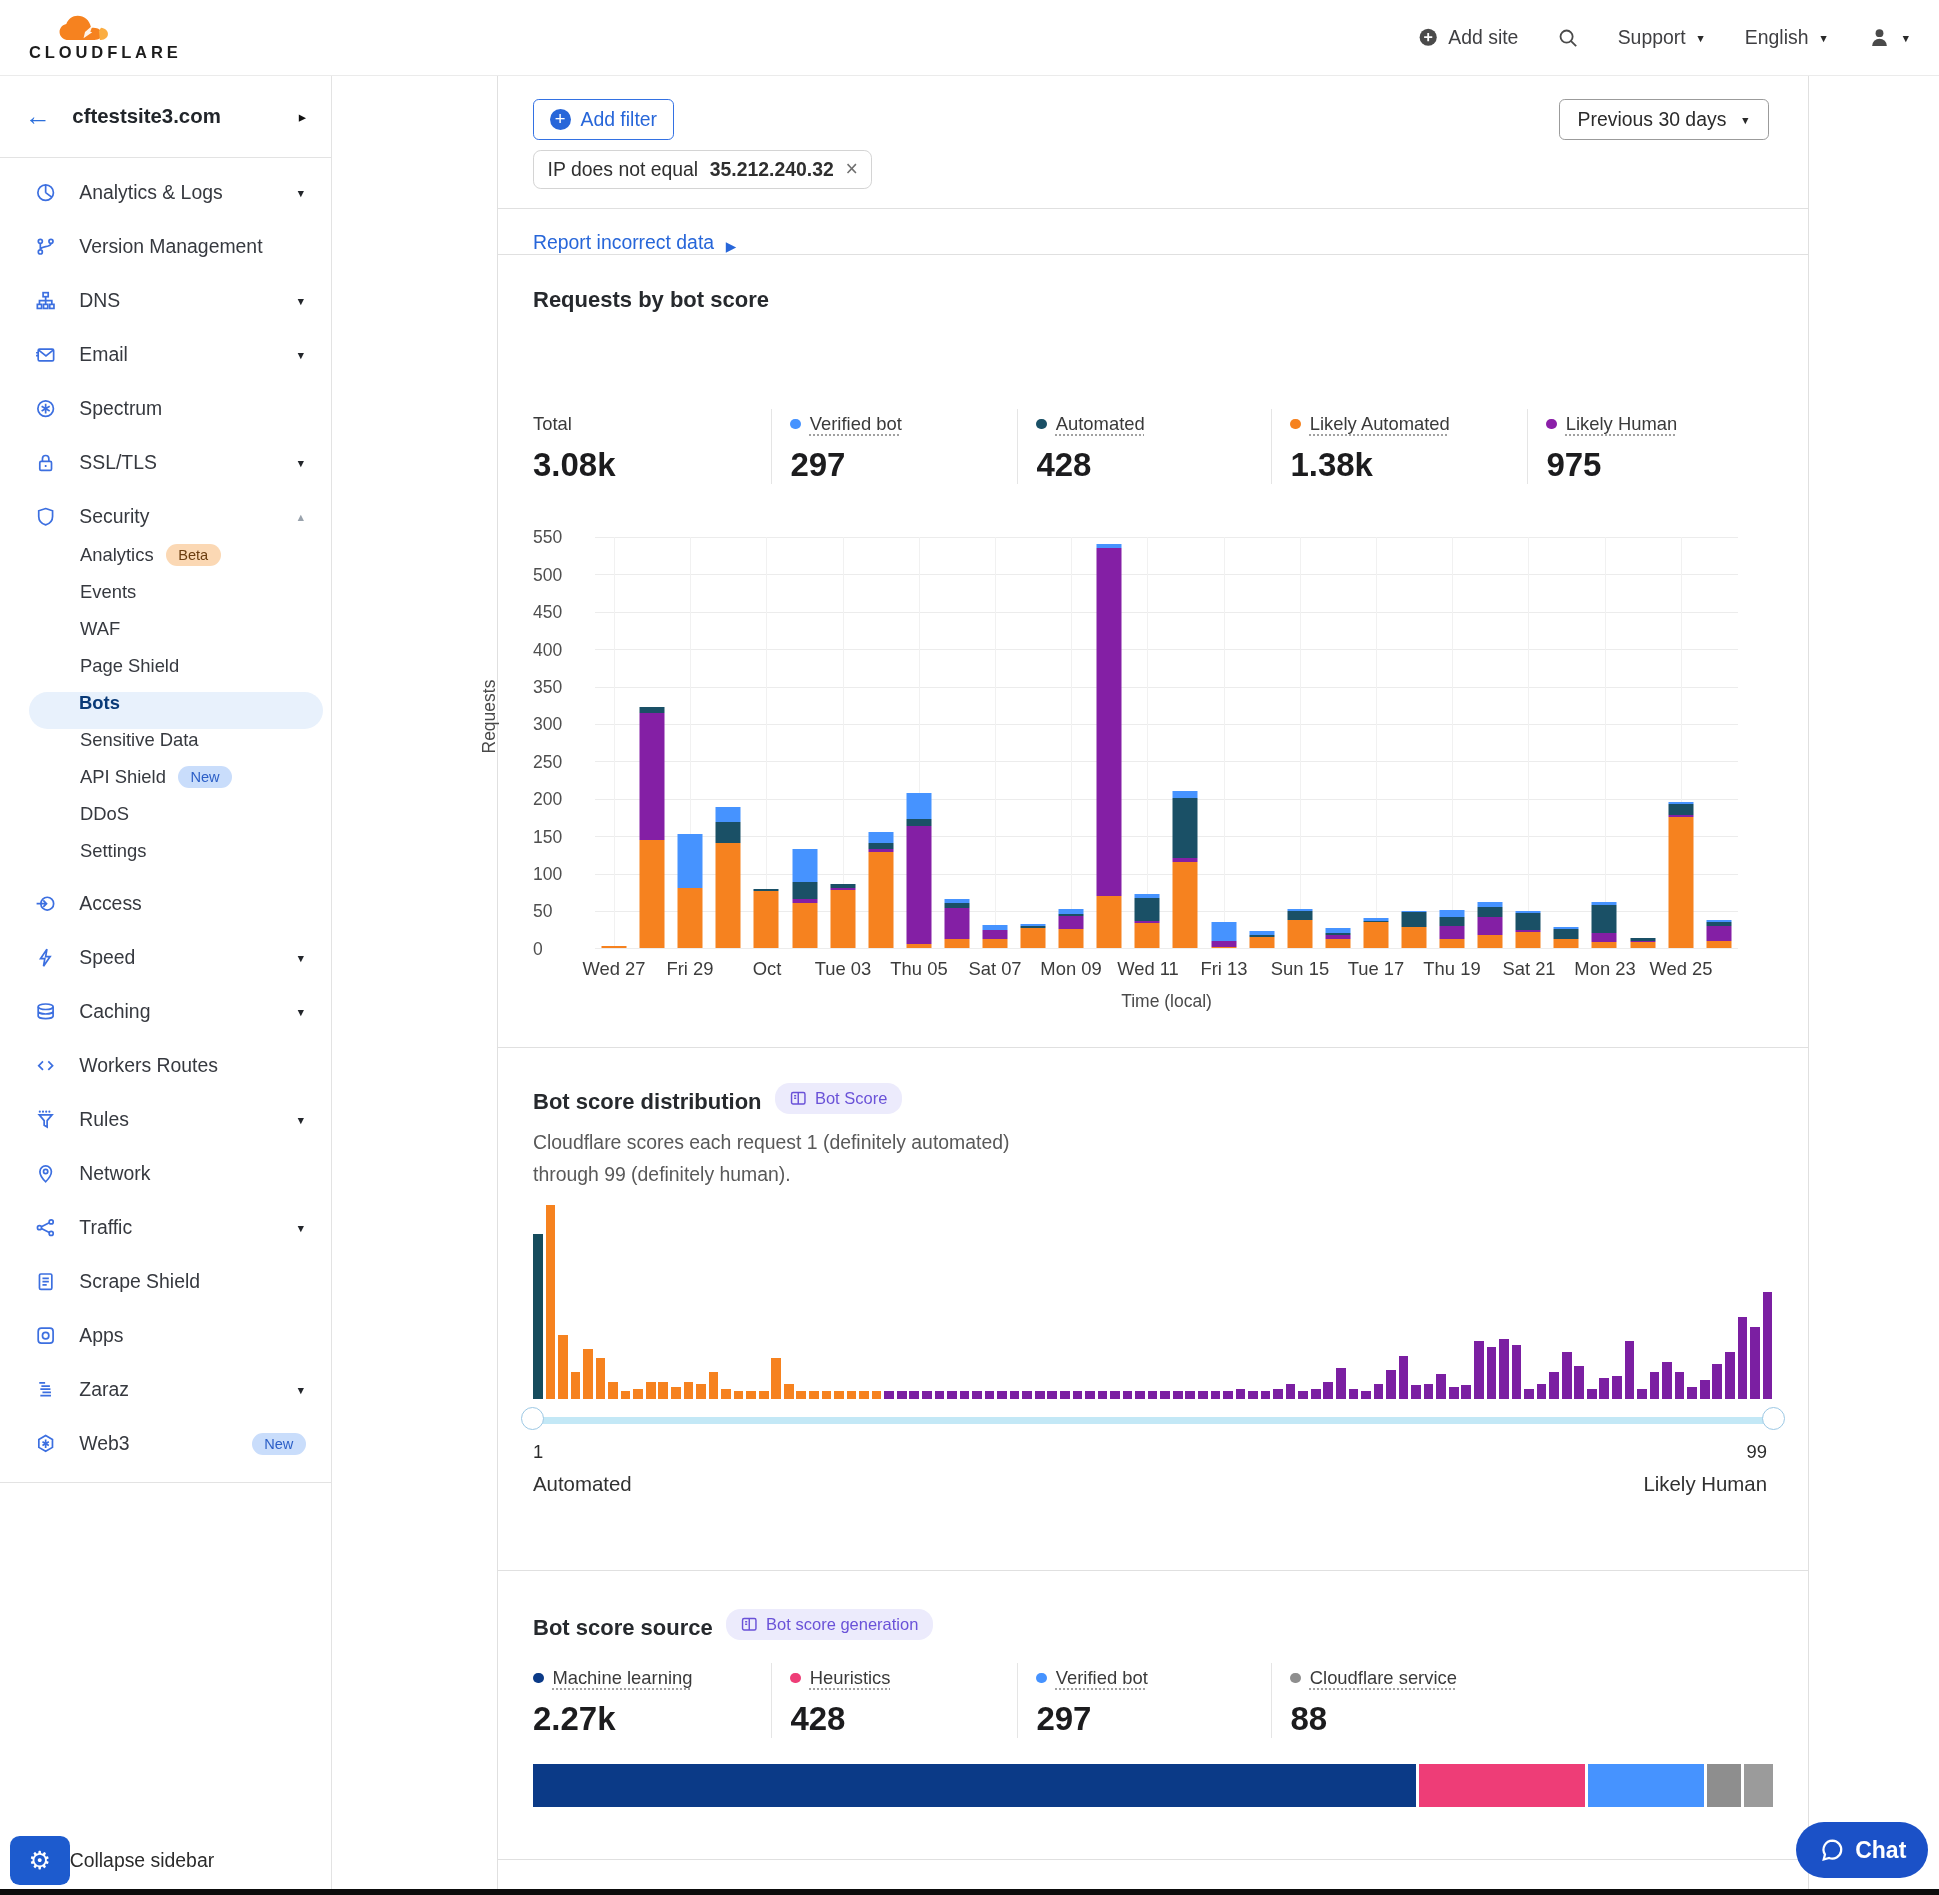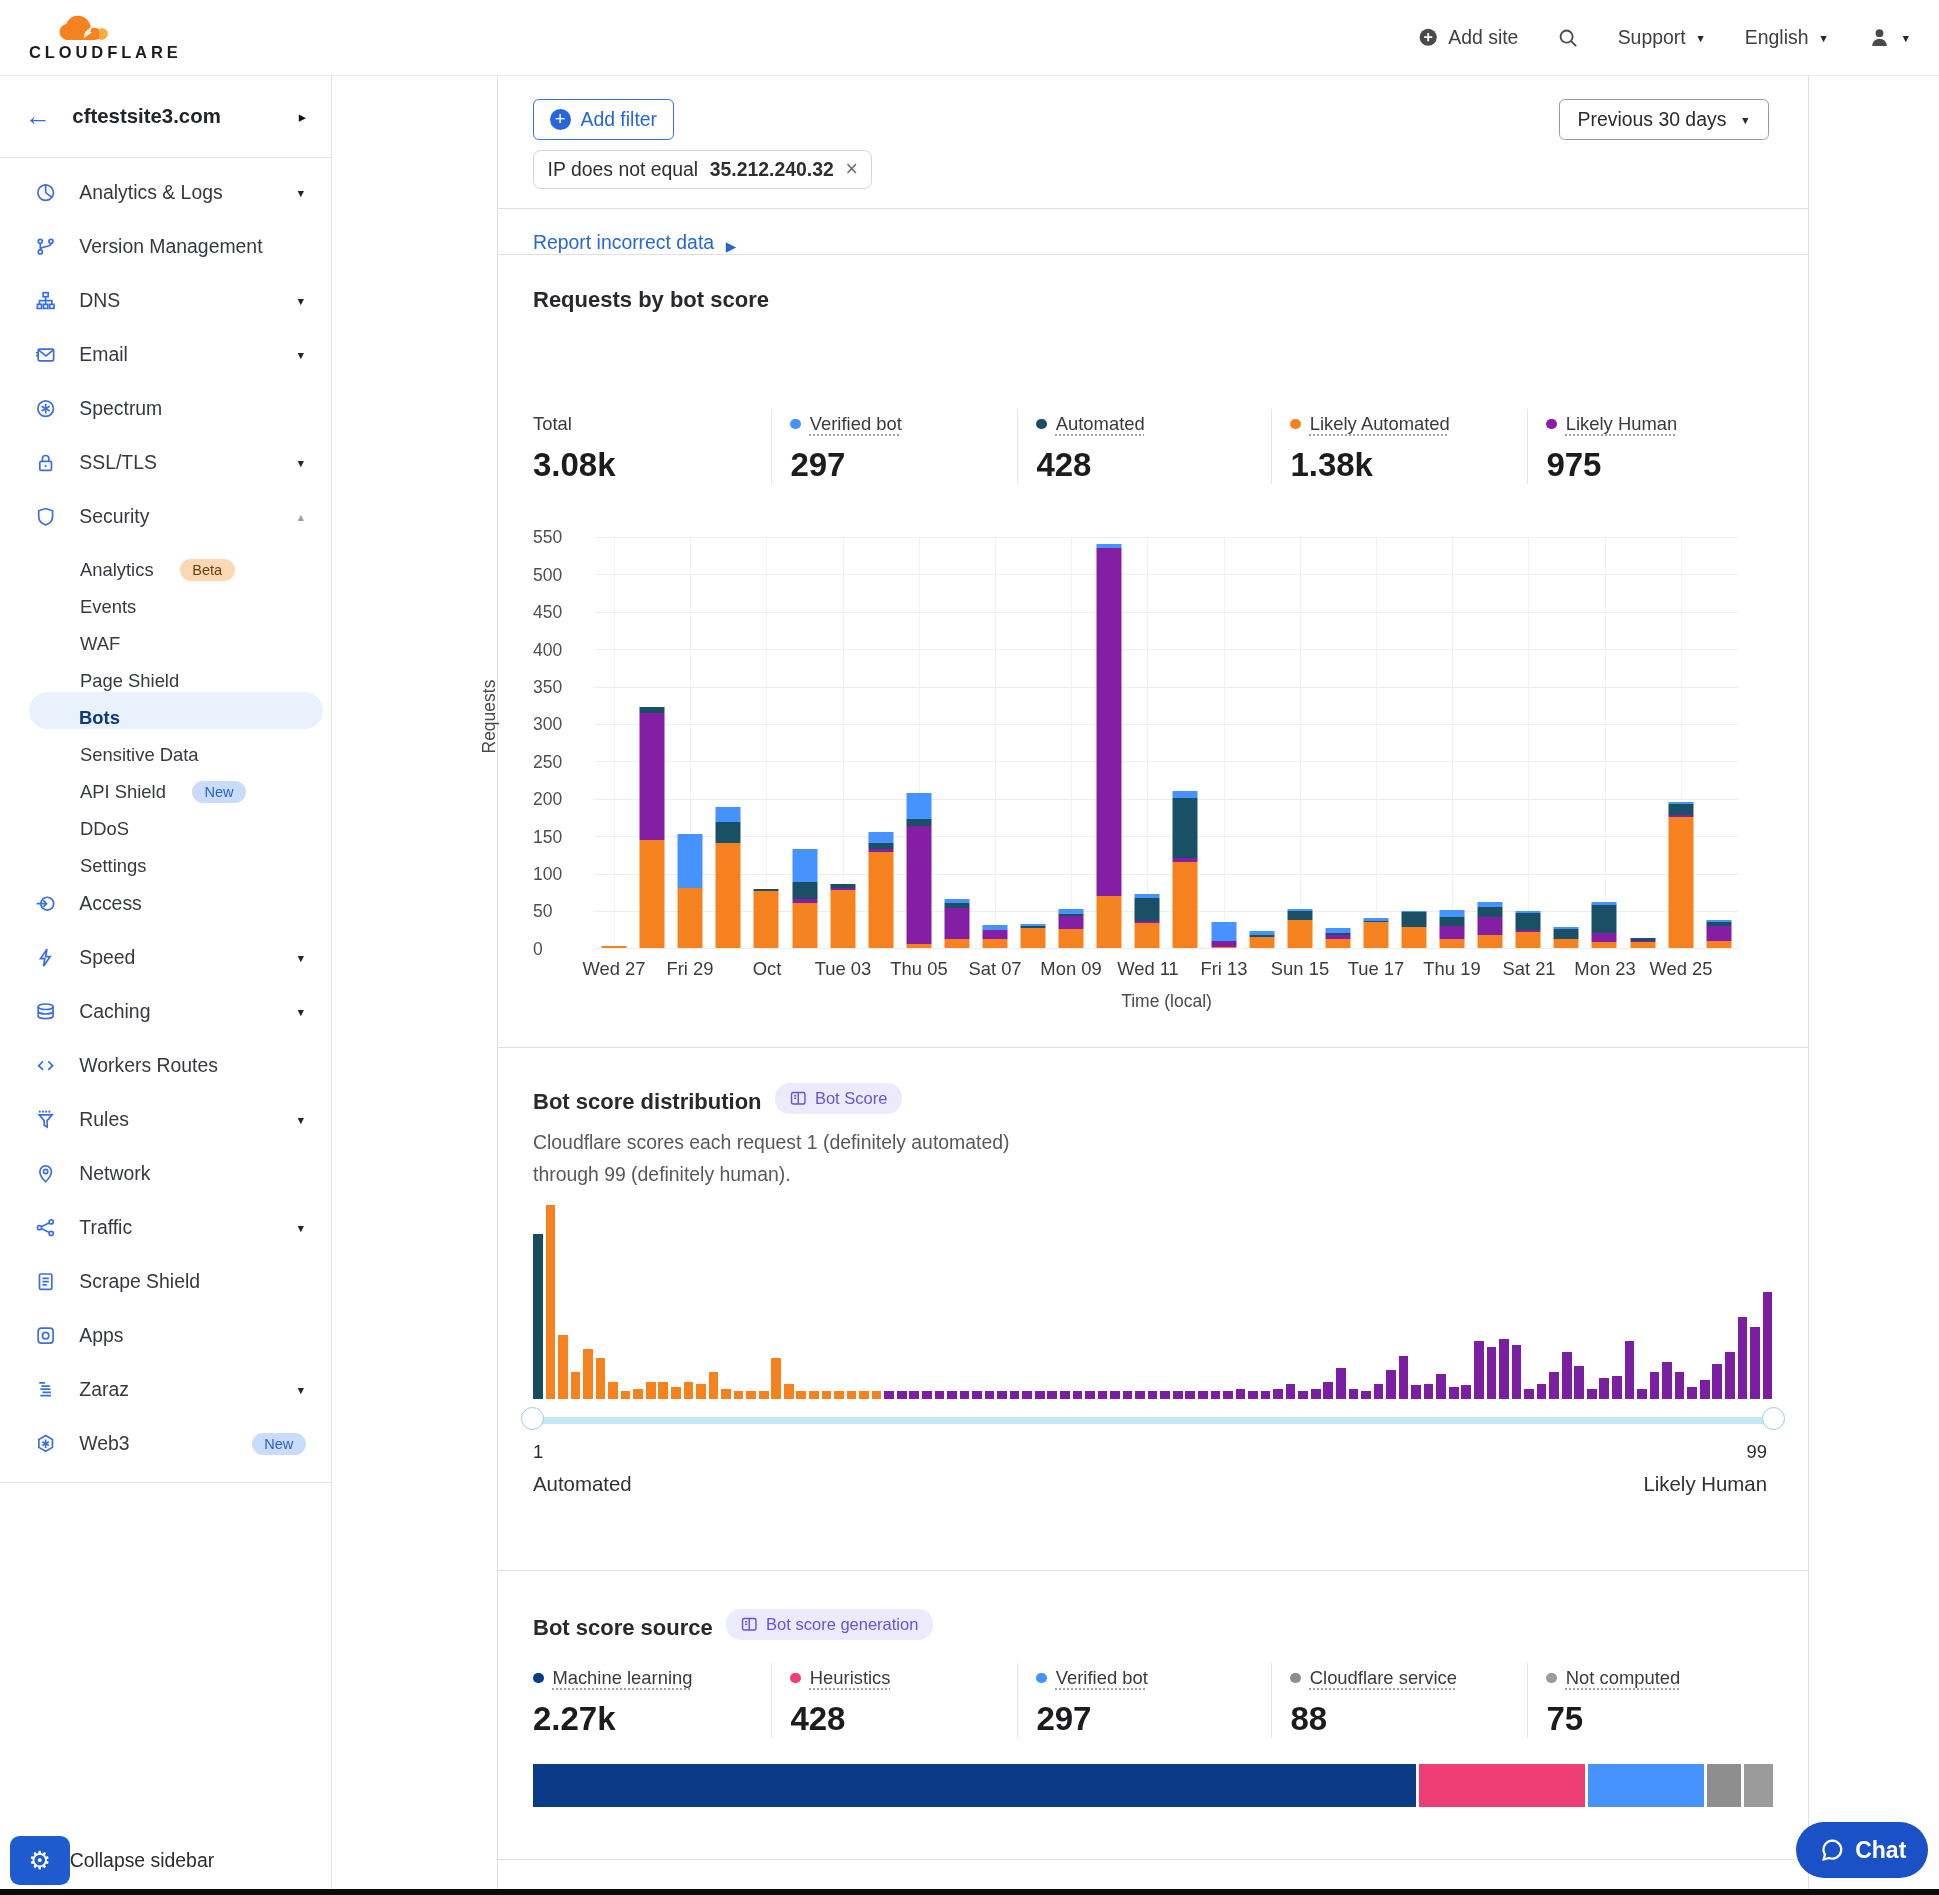--- a/index.html
+++ b/index.html
@@ -23,22 +23,22 @@
   .back-arrow{color:#2c6fdb;font-size:26px;cursor:pointer}
   .site-name{font-weight:bold;font-size:20.4px;color:#21252a;flex:1}
   .site-caret{color:#101010;font-size:14.6px}
   .nav{padding-top:7.8px}
   .nav-item{height:54px;display:flex;align-items:center;padding:0 25px 0 35px;gap:21.3px;
             font-size:19.4px;color:#36393f;cursor:pointer}
   .nav-icon{width:23px;height:21.3px;display:flex;align-items:center}
   .nav-label{flex:1;white-space:nowrap}
   .nav-caret{font-size:10.7px;color:#23262b}
   .nav-caret.up{color:#9aa3ad}
-  .sub-item{height:37px;display:flex;align-items:flex-end;padding-left:80px;font-size:18.4px;
-            color:#36393f;gap:26px;cursor:pointer;box-sizing:border-box}
+  .sub-item{height:37px;display:flex;align-items:flex-start;padding-left:80px;font-size:18.4px;
+            color:#36393f;gap:12px;cursor:pointer;box-sizing:border-box}
   .sub-item.active{background:#e8f1fc;border-radius:19.4px;margin-left:29px;margin-right:7.8px;
                    padding-left:50px;font-weight:bold;color:#0a3a77}
   .badge{font-size:14.6px;padding:2.9px 12.6px;border-radius:12.6px;white-space:nowrap}
   .badge.beta{background:#fbd8b4;color:#6b3d10}
   .badge.new{background:#c9ddfb;color:#2c5fc7}
   .sidebar-divider{border-top:1px solid #e3e3e3;margin-top:11.6px}
   .collapse-row{position:absolute;bottom:9.7px;left:9.7px;display:flex;align-items:center;gap:3.9px}
   .gear-btn{width:60px;height:49px;background:#1d5bce;border-radius:9.7px;color:#fff;
             display:flex;align-items:center;justify-content:center;font-size:25px;cursor:pointer}
   .collapse-label{font-size:19.4px;color:#2b2b2b;margin-left:-3.9px}
@@ -884,27 +884,20 @@
           </div>
           <div class="stat-value">297</div>
         </div>
         <div class="stat-col">
           <div class="stat-label">
             <span class="stat-dot" style="background: rgb(142, 142, 142);"></span>
             <span class="u">Cloudflare service</span>
           </div>
           <div class="stat-value">88</div>
         </div>
-        <div class="stat-col">
-          <div class="stat-label">
-            <span class="stat-dot" style="background: rgb(155, 155, 155);"></span>
-            <span class="u">Not computed</span>
-          </div>
-          <div class="stat-value">75</div>
-        </div>
       </div>
     <div class="hbar" id="hbar">
         <div title="Machine learning: 2270 (72%)" style="flex-grow: 2270; background: rgb(11, 58, 135);"></div>
         <div title="Heuristics: 428 (14%)" style="flex-grow: 428; background: rgb(238, 61, 119);"></div>
         <div title="Verified bot: 297 (9%)" style="flex-grow: 297; background: rgb(70, 147, 255);"></div>
         <div title="Cloudflare service: 88 (3%)" style="flex-grow: 88; background: rgb(142, 142, 142);"></div>
         <div title="Not computed: 75 (2%)" style="flex-grow: 75; background: rgb(155, 155, 155);"></div>
       </div>
   </div>
 </div>

